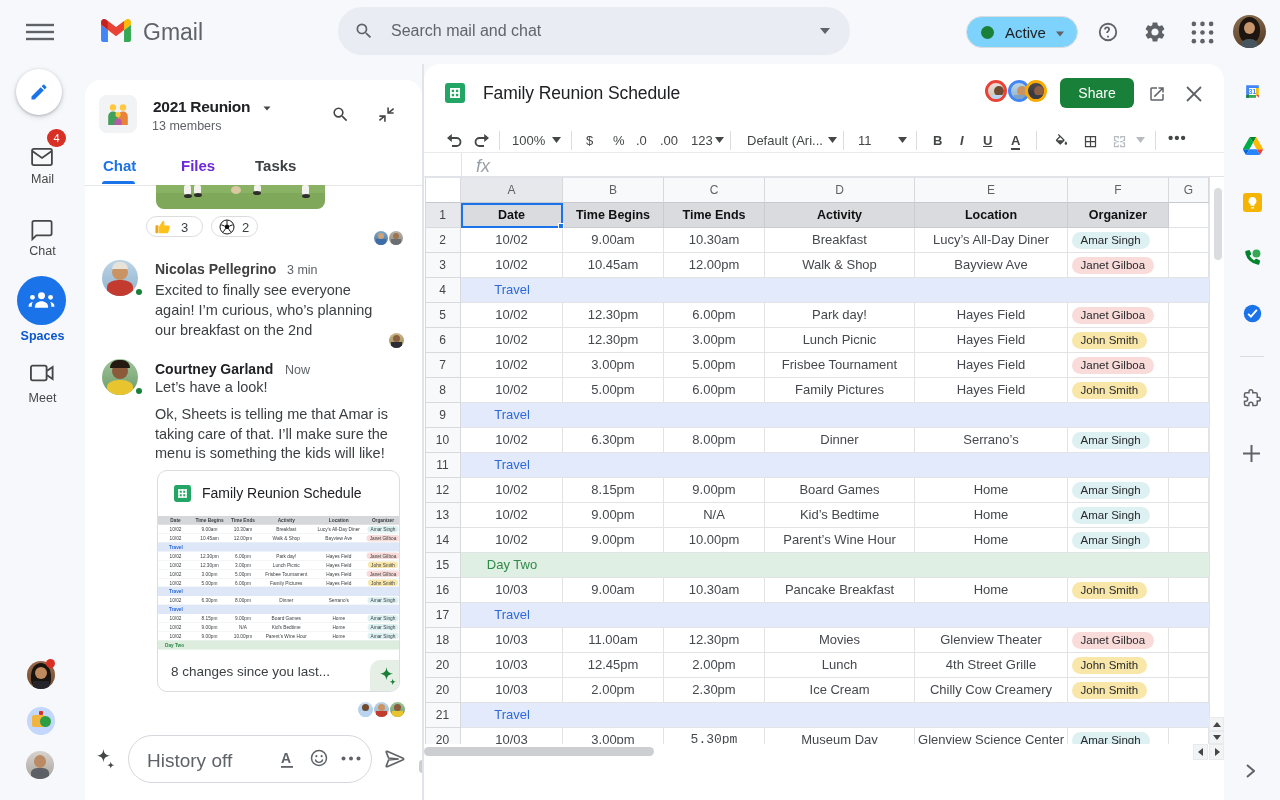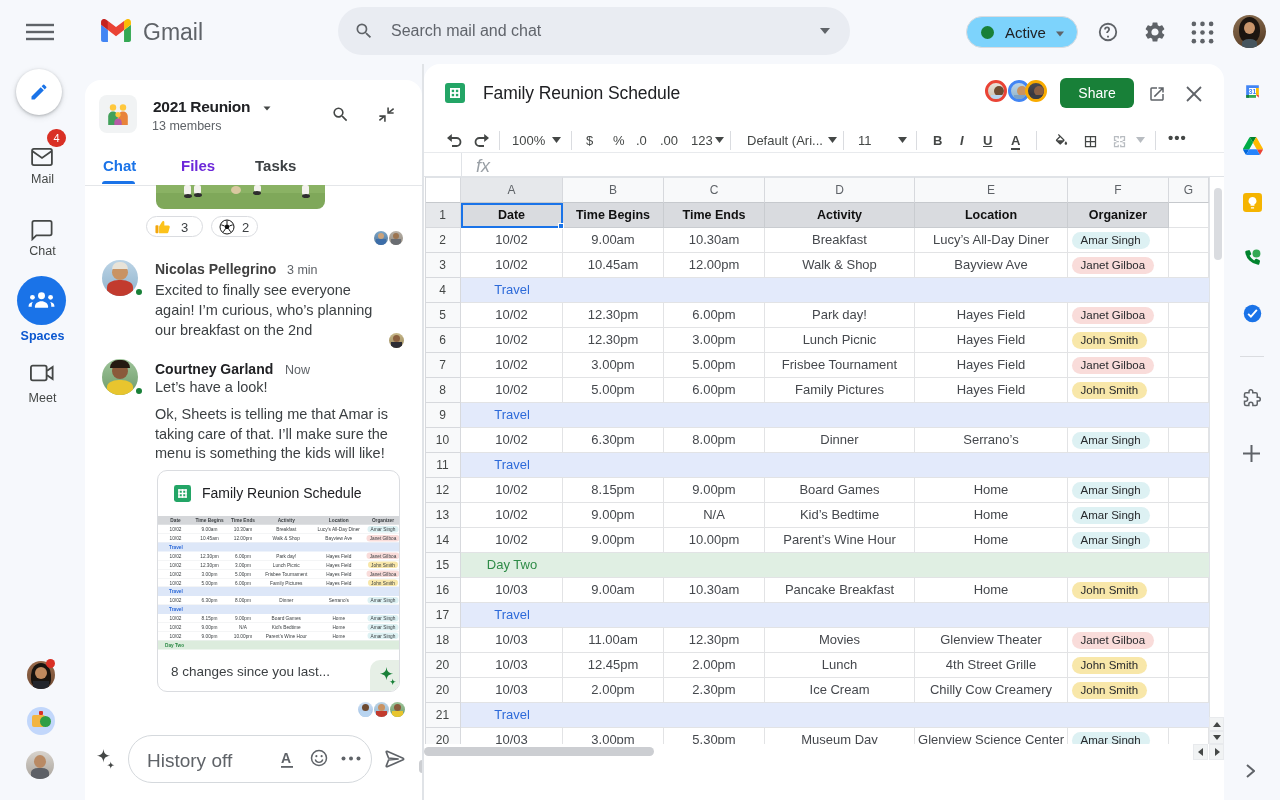--- a/index.html
+++ b/index.html
@@ -685,21 +685,21 @@
         <span style="position:absolute;left:3.5px;top:4px;background:#f8e7a9;border-radius:8.5px;padding:0 9px;font-size:11.5px;line-height:16.5px;height:17px;color:#27292c;">John Smith</span>
       </div>
       <div class="abs" style="left:744px;top:501px;width:40px;height:25px;border-right:1px solid #e2e3e5;border-bottom:1px solid #e2e3e5;"></div>
       <div class="abs" style="left:0;top:526px;width:36px;height:25px;background:#f8f9fa;border-right:1px solid #d7d9dd;border-bottom:1px solid #d7d9dd;font-size:12px;color:#444746;text-align:center;line-height:24px;">21</div>
       <div class="abs" style="left:36px;top:526px;width:748px;height:25px;background:#e3eafb;border-bottom:1px solid #e2e3e5;">
         <div class="abs" style="left:0;top:0;width:102px;height:25px;text-align:center;line-height:24px;font-size:13px;color:#2d6ad9;">Travel</div>
       </div>
       <div class="abs" style="left:0;top:551px;width:36px;height:25px;background:#f8f9fa;border-right:1px solid #d7d9dd;border-bottom:1px solid #d7d9dd;font-size:12px;color:#444746;text-align:center;line-height:24px;">20</div>
       <div class="abs" style="left:36px;top:551px;width:102px;height:25px;border-right:1px solid #e2e3e5;border-bottom:1px solid #e2e3e5;text-align:center;line-height:24px;font-size:13px;color:#45484d;">10/03</div>
       <div class="abs" style="left:138px;top:551px;width:101px;height:25px;border-right:1px solid #e2e3e5;border-bottom:1px solid #e2e3e5;text-align:center;line-height:24px;font-size:13px;color:#45484d;">3.00pm</div>
-      <div class="abs" style="left:239px;top:551px;width:101px;height:25px;border-right:1px solid #e2e3e5;border-bottom:1px solid #84cc16;text-align:center;line-height:24px;font-size:13px;color:#45484d;">5.30pm</div>
+      <div class="abs" style="left:239px;top:551px;width:101px;height:25px;border-right:1px solid #e2e3e5;border-bottom:1px solid #84cc16;text-align:center;line-height:24px;font-size:13px;color:#45484d;font-family:Liberation Mono, monospace;">5.30pm</div>
       <div class="abs" style="left:340px;top:551px;width:150px;height:25px;border-right:1px solid #e2e3e5;border-bottom:1px solid #e2e3e5;text-align:center;line-height:24px;font-size:13px;color:#45484d;">Museum Day</div>
       <div class="abs" style="left:490px;top:551px;width:153px;height:25px;border-right:1px solid #e2e3e5;border-bottom:1px solid #e2e3e5;text-align:center;line-height:24px;font-size:13px;color:#45484d;">Glenview Science Center</div>
       <div class="abs" style="left:643px;top:551px;width:101px;height:25px;border-right:1px solid #e2e3e5;border-bottom:1px solid #e2e3e5;text-align:center;line-height:24px;font-size:13px;text-align:left;">
         <span style="position:absolute;left:3.5px;top:4px;background:#ddf1f3;border-radius:8.5px;padding:0 9px;font-size:11.5px;line-height:16.5px;height:17px;color:#27292c;">Amar Singh</span>
       </div>
       <div class="abs" style="left:744px;top:551px;width:40px;height:25px;border-right:1px solid #e2e3e5;border-bottom:1px solid #e2e3e5;"></div>
       <div class="abs" style="left:0;top:0;width:1px;height:567px;background:#d7d9dd;"></div>
       <div class="abs" style="left:36px;top:26px;width:102px;height:25px;border:2px solid #1a73e8;"></div>
       <div class="abs" style="left:133px;top:46px;width:6px;height:6px;background:#1a73e8;border:1px solid #fff;"></div>
     </div>

